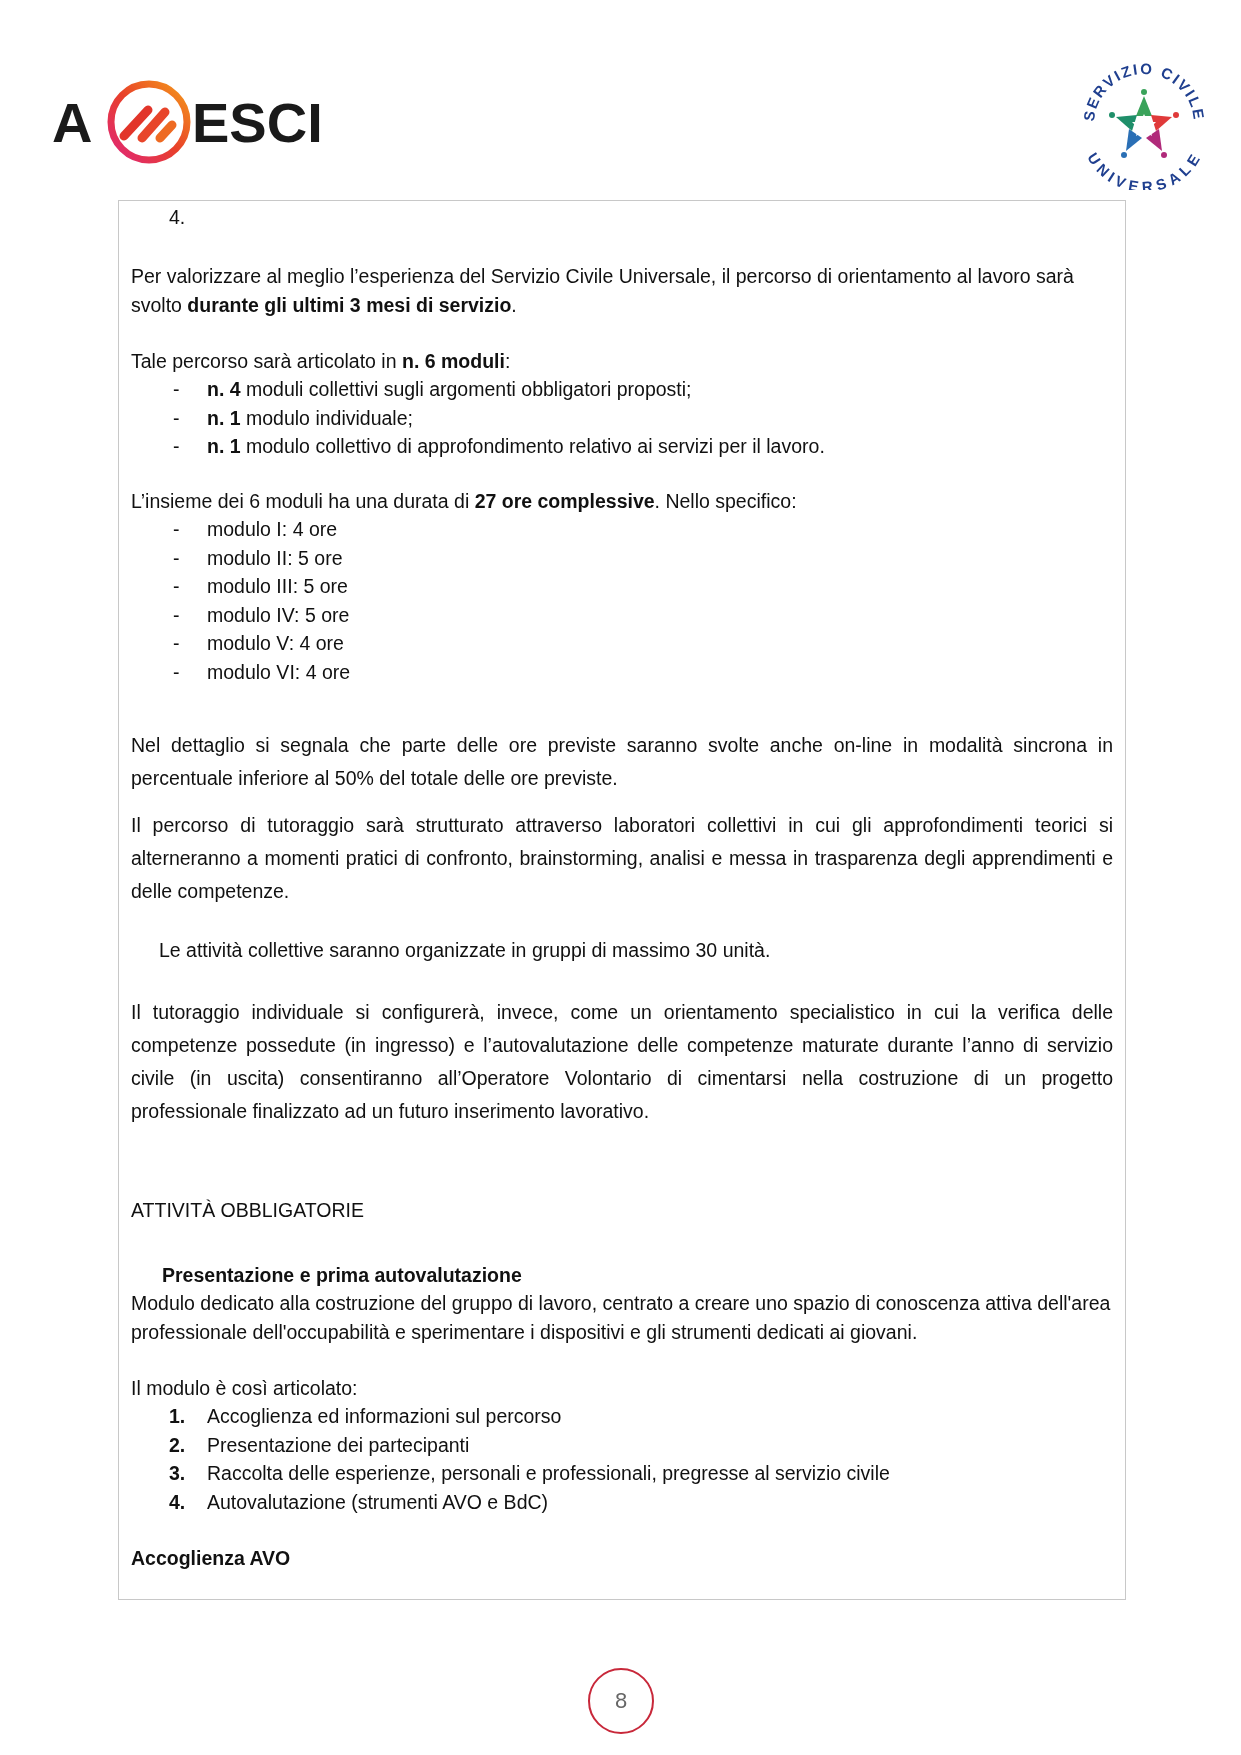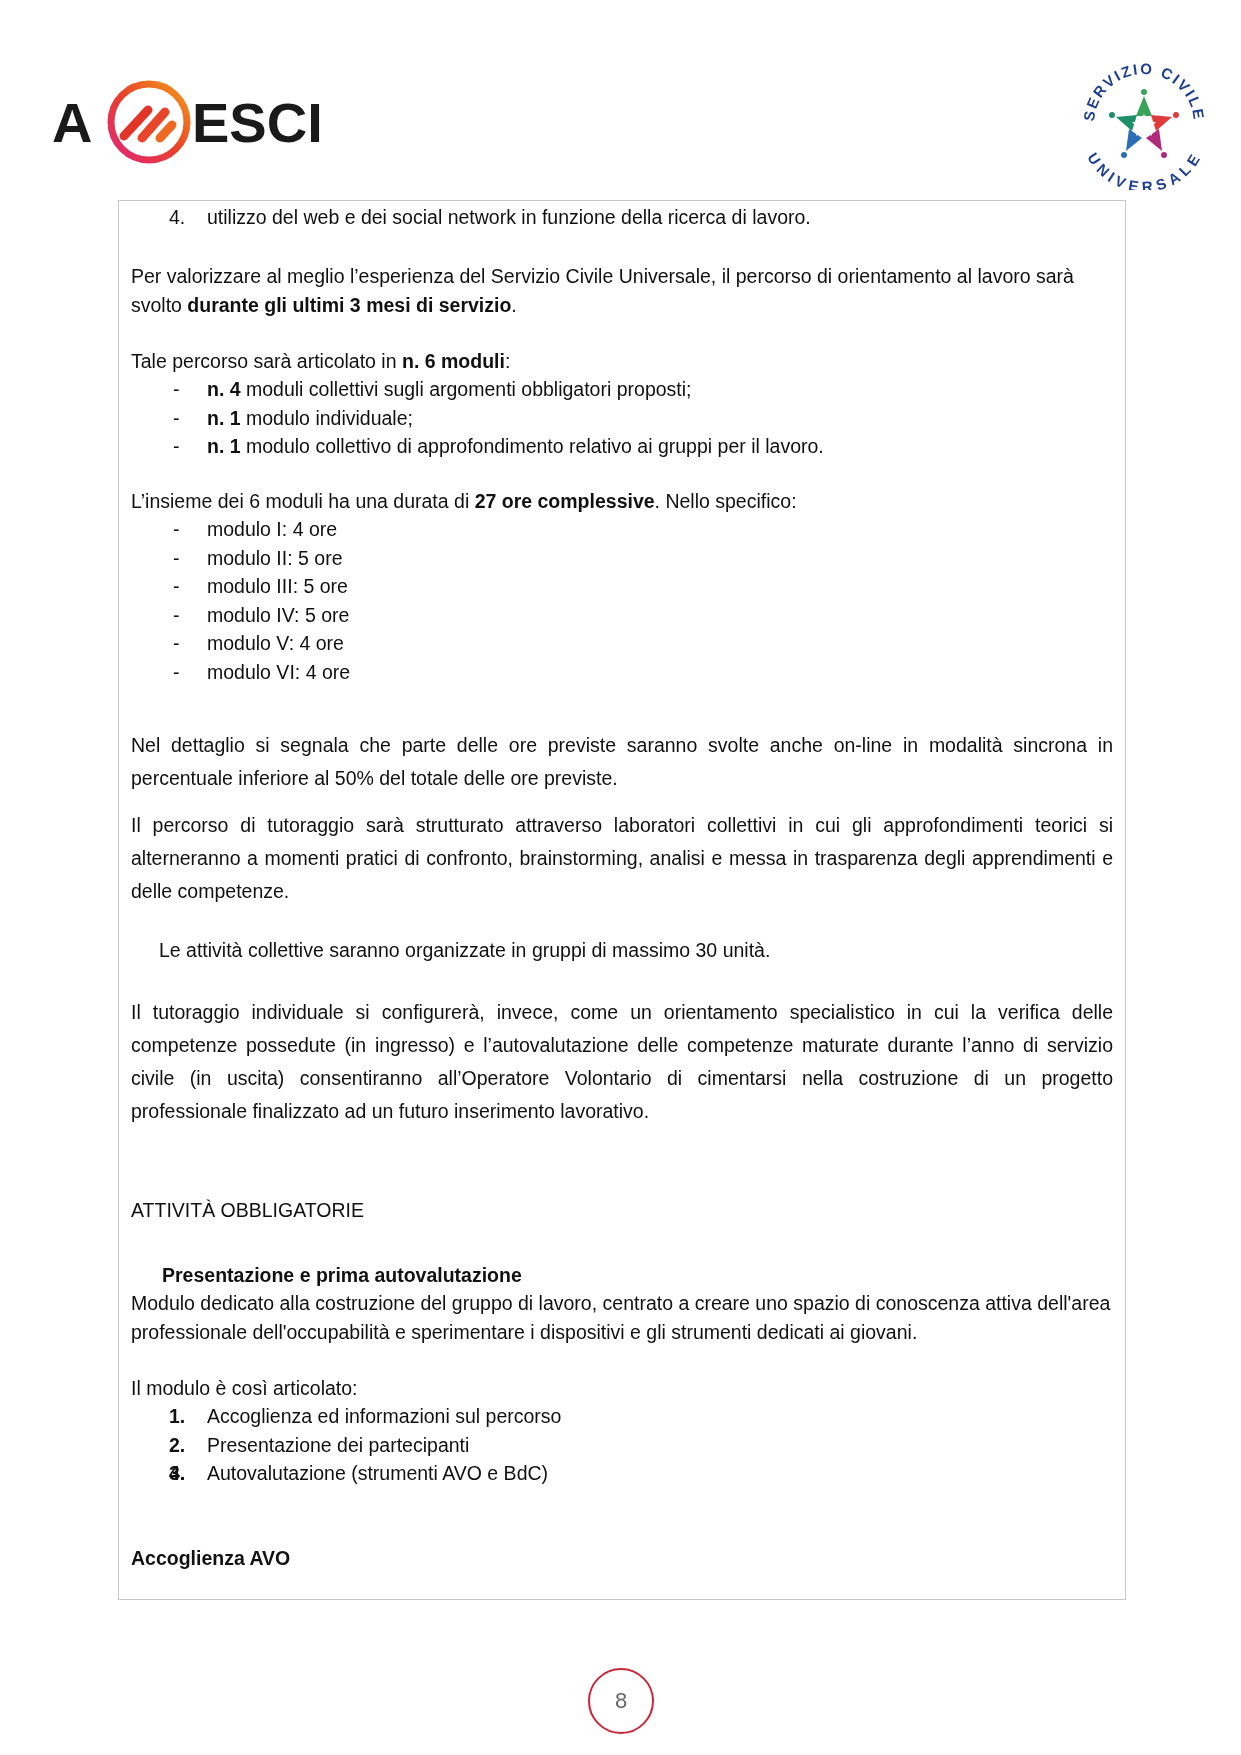--- a/index.html
+++ b/index.html
@@ -80,35 +80,34 @@
     <circle cx="-20" cy="29" r="3" fill="#2a6fb5"></circle>
     <circle cx="-32" cy="-11" r="3" fill="#1f8f6a"></circle>
   </g>
 </svg>
 
 <div class="content-box">
   <div class="inner">
 
     <div class="block numitem" style="top:2px;">
       <span class="num">4.</span>
-      <span>utilizzo del web e dei social network in funzione della ricerca di lavoro.</span>
     </div>
 
     <div class="block" style="top:61px;">
       <span>Per valorizzare al meglio l’esperienza del Servizio Civile Universale, il percorso di orientamento al lavoro sarà svolto </span><span class="bold ul">durante gli ultimi 3 mesi di servizio</span><span>.</span>
     </div>
 
     <div class="block" style="top:146px;">
       <span>Tale percorso sarà articolato in </span><span class="bold">n. 6 moduli</span><span>:</span>
     </div>
 
     <div class="block" style="top:174px;">
       <div class="dashitem"><span class="dash">-</span><span class="bold">n. 4</span><span> moduli collettivi sugli argomenti obbligatori proposti;</span></div>
       <div class="dashitem"><span class="dash">-</span><span class="bold">n. 1</span><span> modulo individuale;</span></div>
-      <div class="dashitem"><span class="dash">-</span><span class="bold">n. 1</span><span> modulo collettivo di approfondimento relativo ai gruppi per il lavoro.</span></div>
+      <div class="dashitem"><span class="dash">-</span><span class="bold">n. 1</span><span> modulo collettivo di approfondimento relativo ai servizi per il lavoro.</span></div>
     </div>
 
     <div class="block" style="top:286px;">
       <span>L’insieme dei 6 moduli ha una durata di </span><span class="bold">27 ore complessive</span><span>. Nello specifico:</span>
     </div>
 
     <div class="block" style="top:314px;">
       <div class="dashitem"><span class="dash">-</span><span>modulo I: 4 ore</span></div>
       <div class="dashitem"><span class="dash">-</span><span>modulo II: 5 ore</span></div>
       <div class="dashitem"><span class="dash">-</span><span>modulo III: 5 ore</span></div>
@@ -129,21 +128,21 @@
 
     <div class="block bold" style="top:1060px;margin-left:31px;">Presentazione e prima autovalutazione</div>
 
     <div class="block" style="top:1088px;">Modulo dedicato alla costruzione del gruppo di lavoro, centrato a creare uno spazio di conoscenza attiva dell'area professionale dell'occupabilità e sperimentare i dispositivi e gli strumenti dedicati ai giovani.</div>
 
     <div class="block" style="top:1173px;">Il modulo è così articolato:</div>
 
     <div class="block" style="top:1201px;">
       <div class="numitem"><span class="num bold">1.</span><span>Accoglienza ed informazioni sul percorso</span></div>
       <div class="numitem"><span class="num bold">2.</span><span>Presentazione dei partecipanti</span></div>
-      <div class="numitem"><span class="num bold">3.</span></div>
+      <div class="numitem"><span class="num bold">3.</span><span>Raccolta delle esperienze, personali e professionali, pregresse al servizio civile</span></div>
       <div class="numitem"><span class="num bold">4.</span><span>Autovalutazione (strumenti AVO e BdC)</span></div>
     </div>
 
     <div class="block bold ul" style="top:1343px;">Accoglienza AVO</div>
 
   </div>
 </div>
 
 <div class="page-num">8</div>
 

